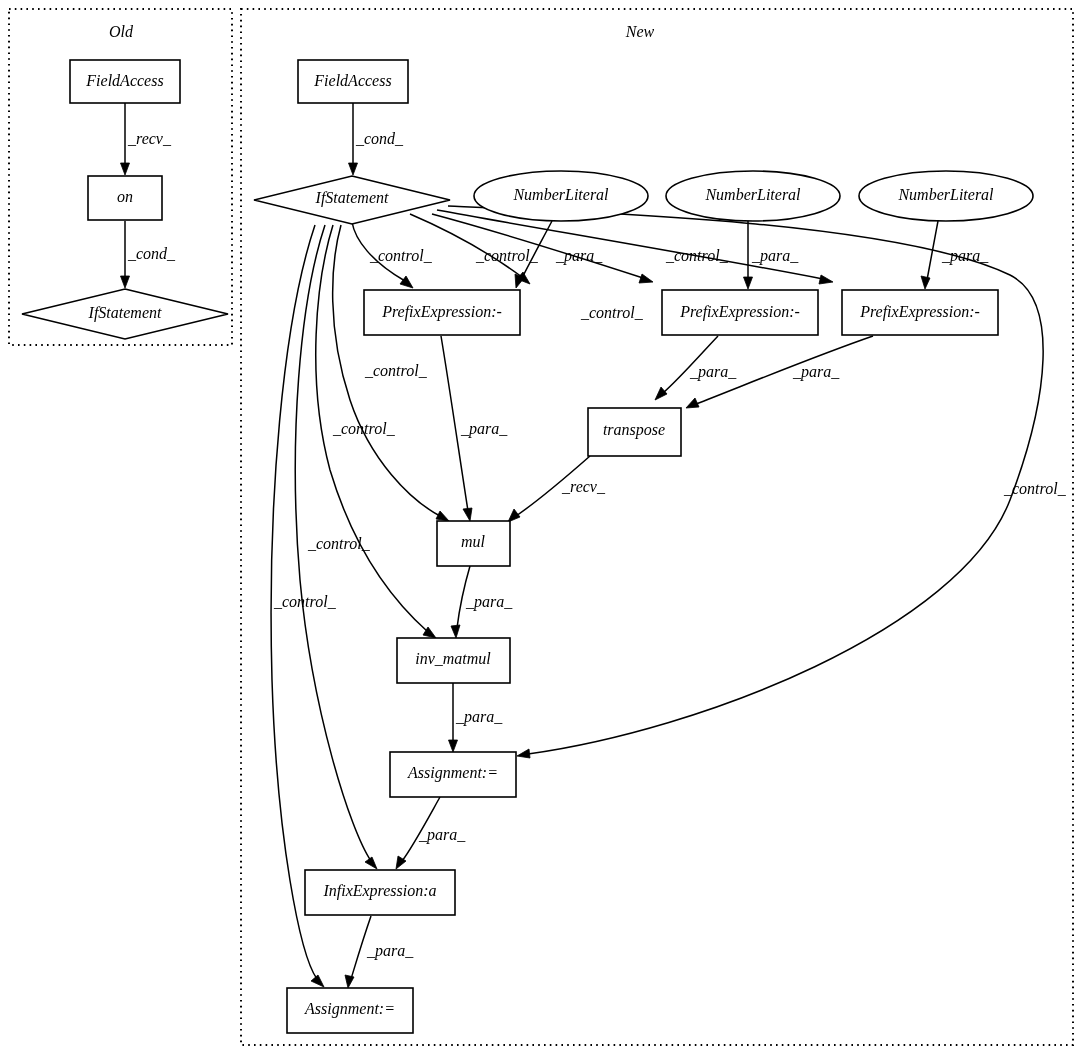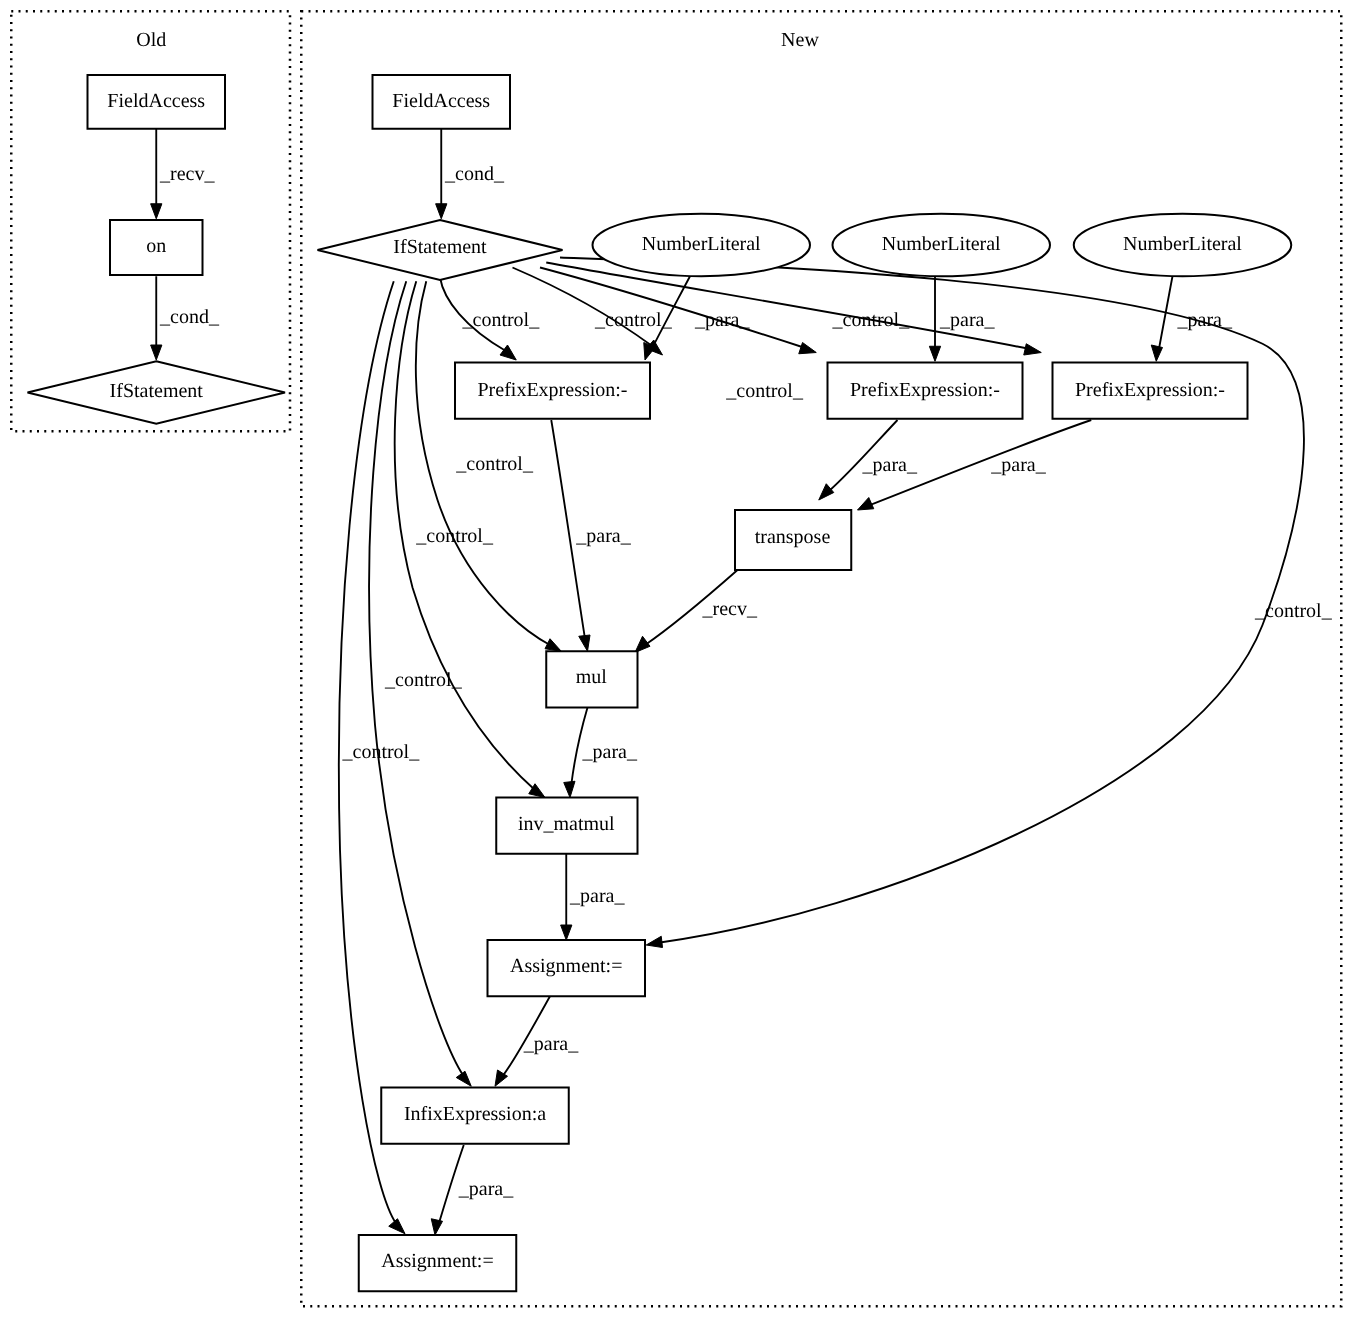--- a/index.html
+++ b/index.html
@@ -10,20 +10,21 @@
   body {
     width: 1081px;
     height: 1060px;
     font-family: "Liberation Serif", "DejaVu Serif", serif;
     overflow: hidden;
   }
   #graph-root {
     position: relative;
     width: 871px;
     height: 1060px;
+    font-style: italic;
   }
   svg#graph-canvas {
     display: block;
     width: 1081px;
     height: 1060px;
   }
   .cluster-border {
     fill: none;
     stroke: #000000;
     stroke-width: 2;

